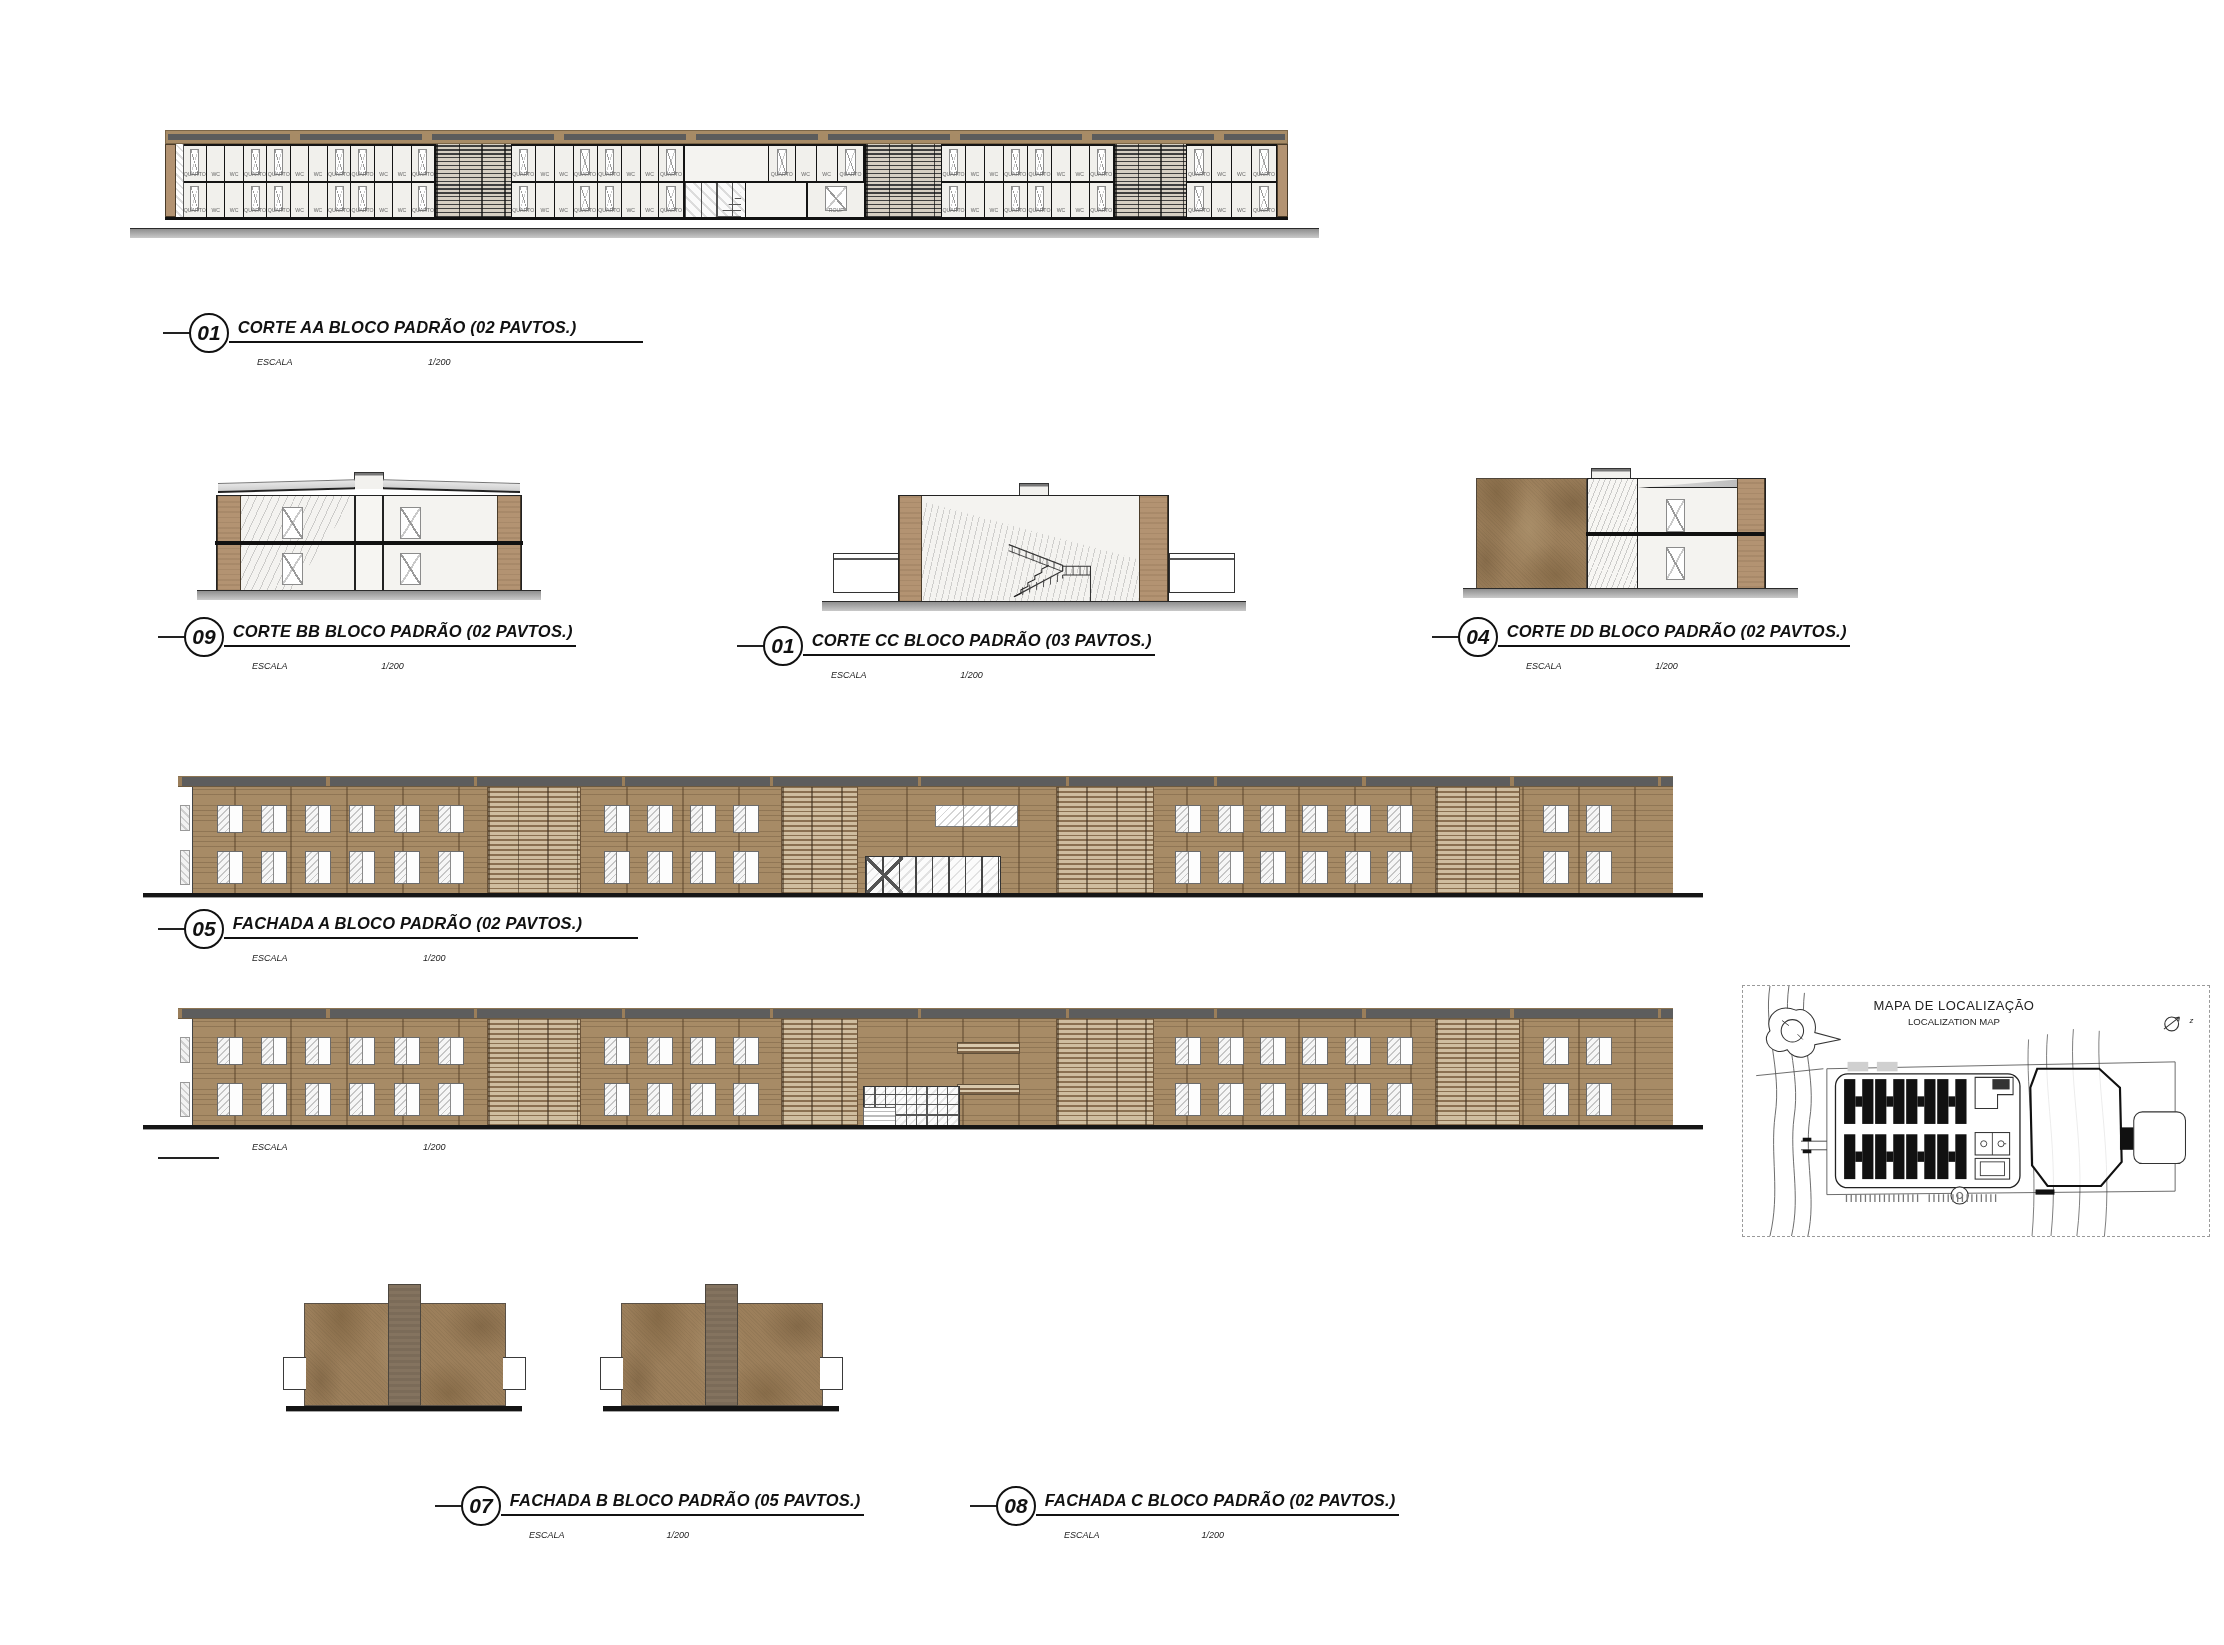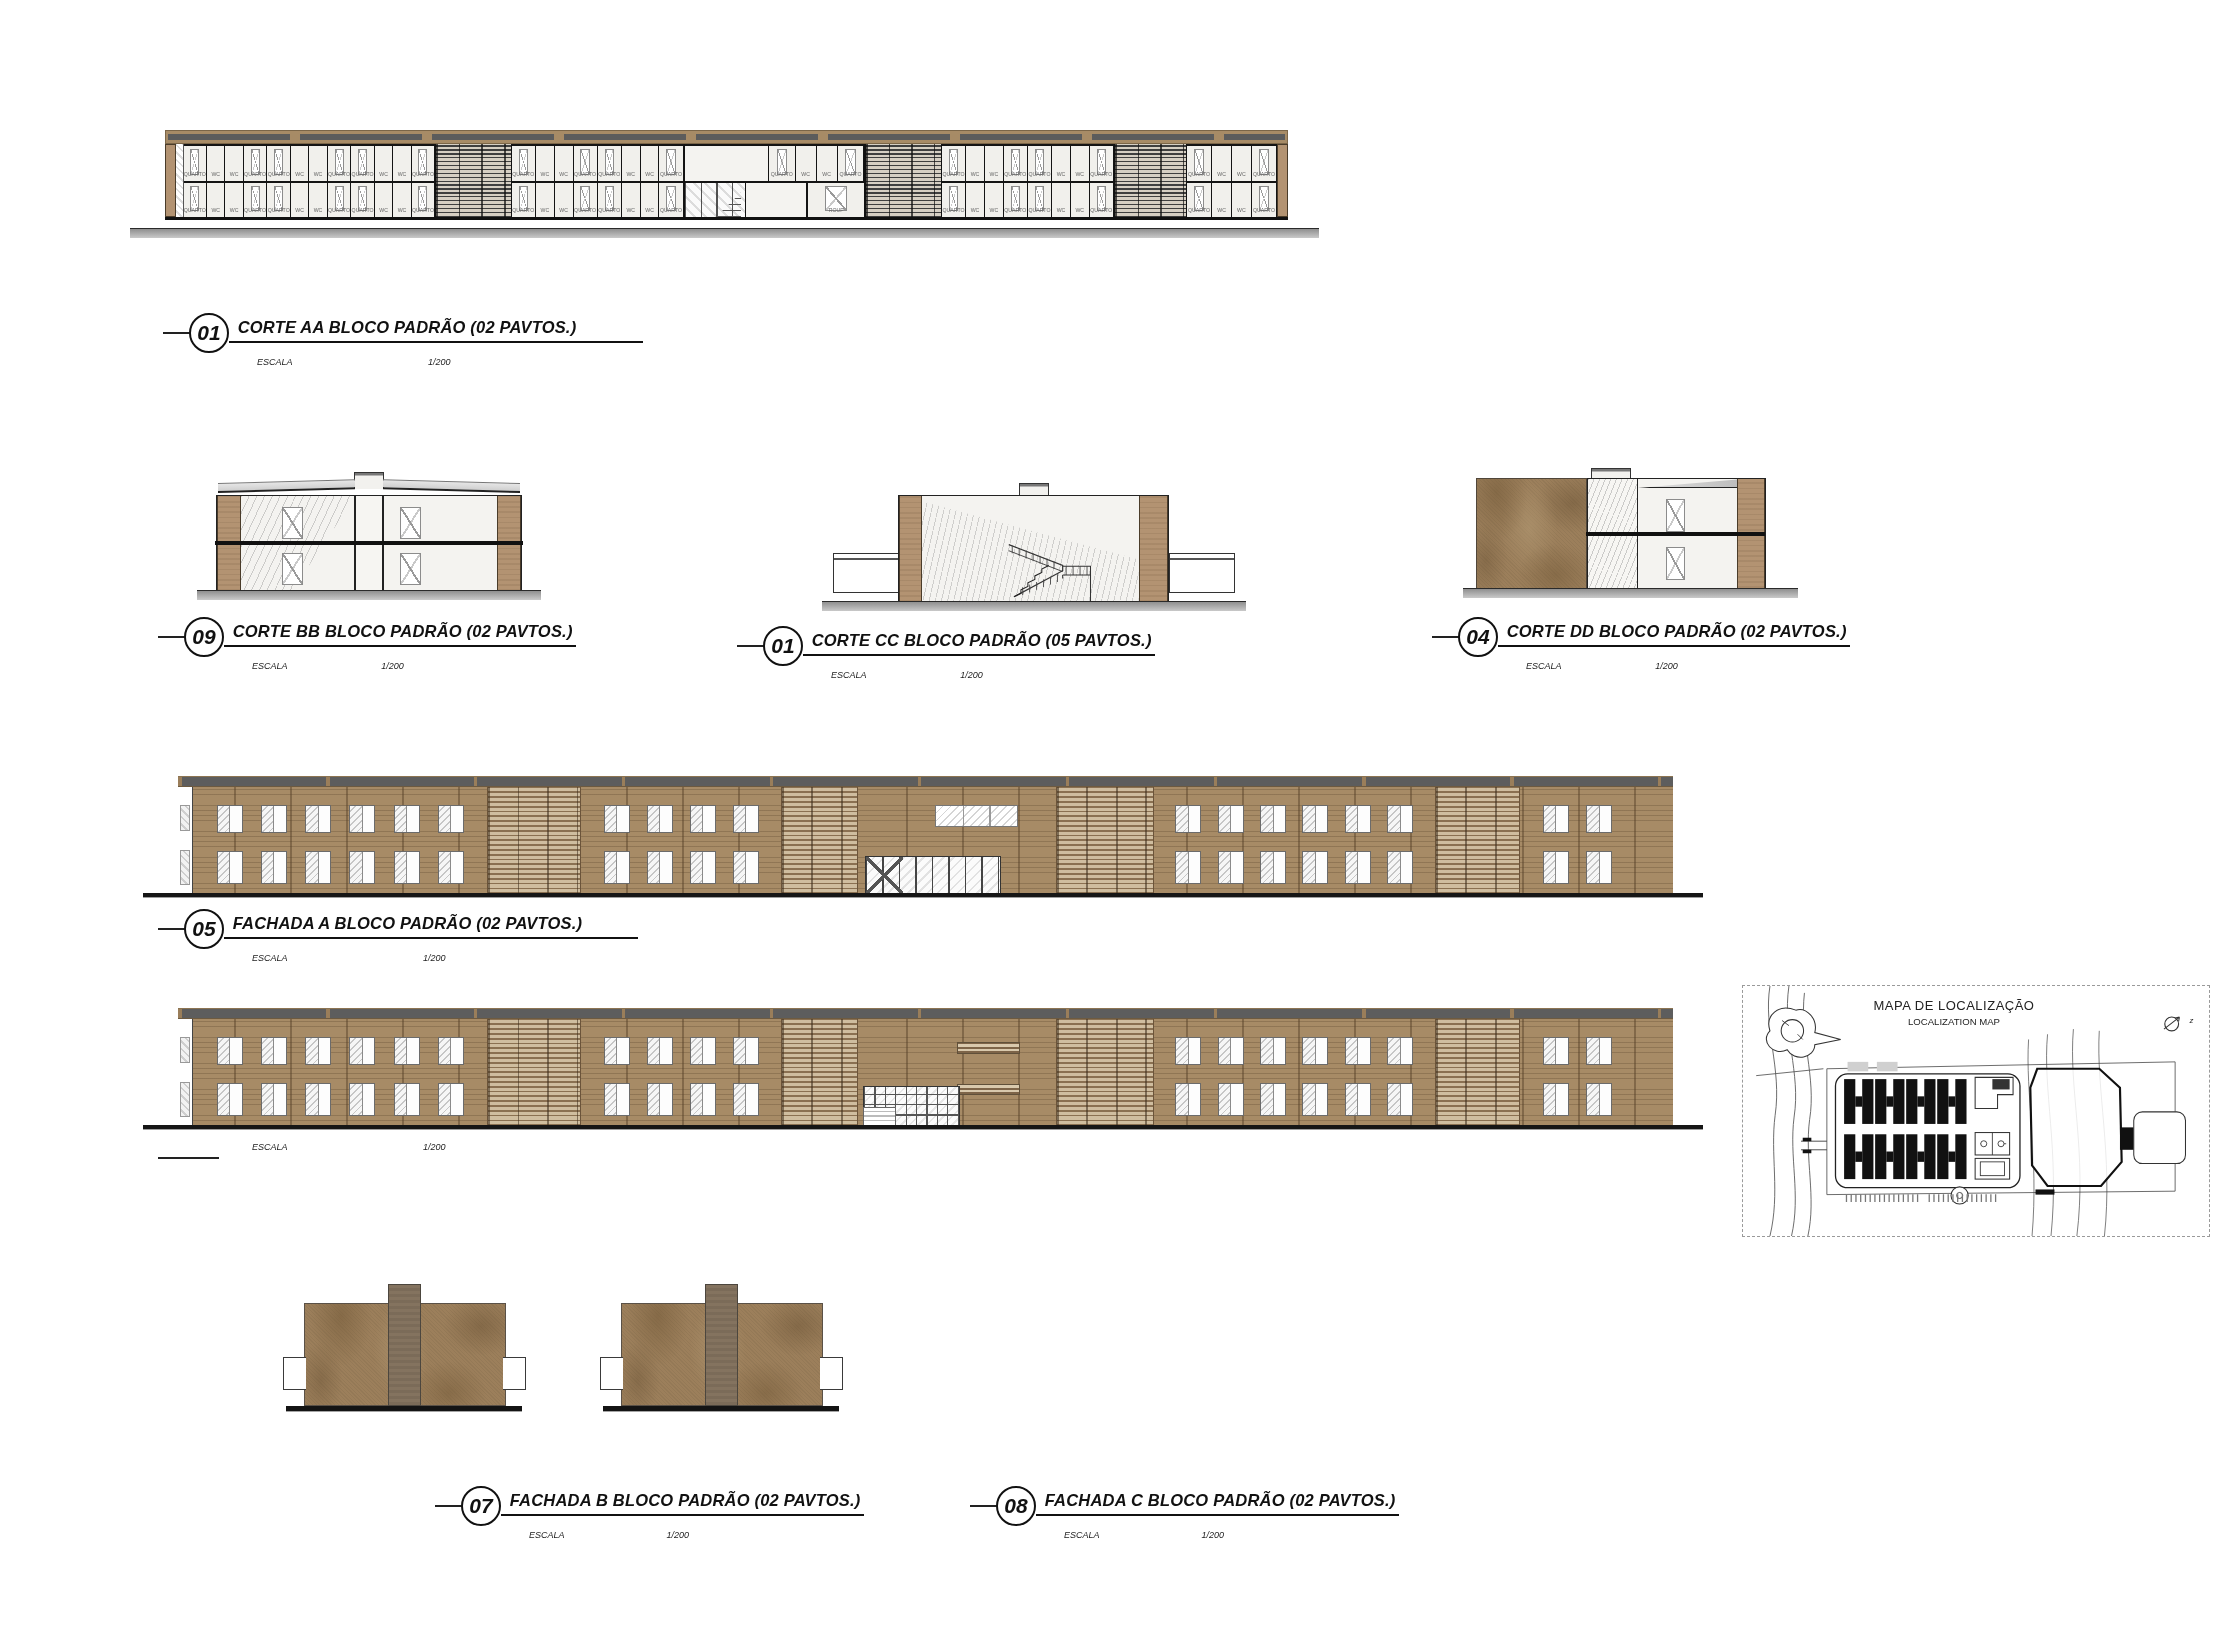--- a/index.html
+++ b/index.html
@@ -534,21 +534,21 @@
         </svg>
       </div>
       <div class="sideband tanband" style="flex-basis:29.5px"></div>
     </div>
     <div class="abs ground ccc-ground"></div>
   </div>
 
   <div class="dlabel" style="left:763px;top:626px;width:363px">
     <div class="dlabel-head">
       <span class="dlabel-num">01</span>
-      <span class="dlabel-title">CORTE CC BLOCO PADRÃO (05 PAVTOS.)</span>
+      <span class="dlabel-title">CORTE CC BLOCO PADRÃO (03 PAVTOS.)</span>
     </div>
     <div class="dlabel-sub">
       <span class="esc">ESCALA</span>
       <span class="scv">1/200</span>
     </div>
   </div>
 
   <div class="abs cdd">
     <div class="abs mottle cdd-wall"></div>
     <div class="abs stub cdd-stub"></div>
@@ -1078,21 +1078,21 @@
     <div class="fbc-wall mottle"></div>
     <div class="fbc-pier"></div>
     <div class="fbc-rail rail-l"></div>
     <div class="fbc-rail rail-r"></div>
     <div class="fbc-ground"></div>
   </div>
 
   <div class="dlabel" style="left:461px;top:1486px;width:381px">
     <div class="dlabel-head">
       <span class="dlabel-num">07</span>
-      <span class="dlabel-title">FACHADA B BLOCO PADRÃO (02 PAVTOS.)</span>
+      <span class="dlabel-title">FACHADA B BLOCO PADRÃO (05 PAVTOS.)</span>
     </div>
     <div class="dlabel-sub">
       <span class="esc">ESCALA</span>
       <span class="scv">1/200</span>
     </div>
   </div>
 
   <div class="fbc fcx">
     <div class="fbc-wall mottle"></div>
     <div class="fbc-pier"></div>

